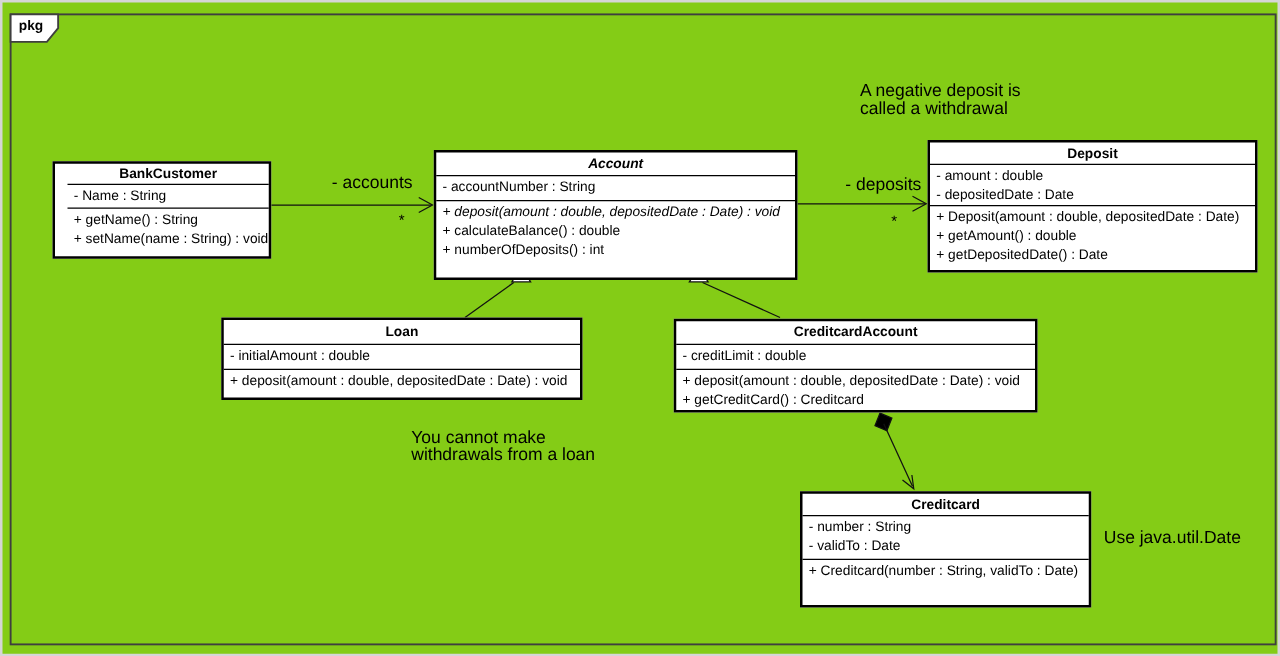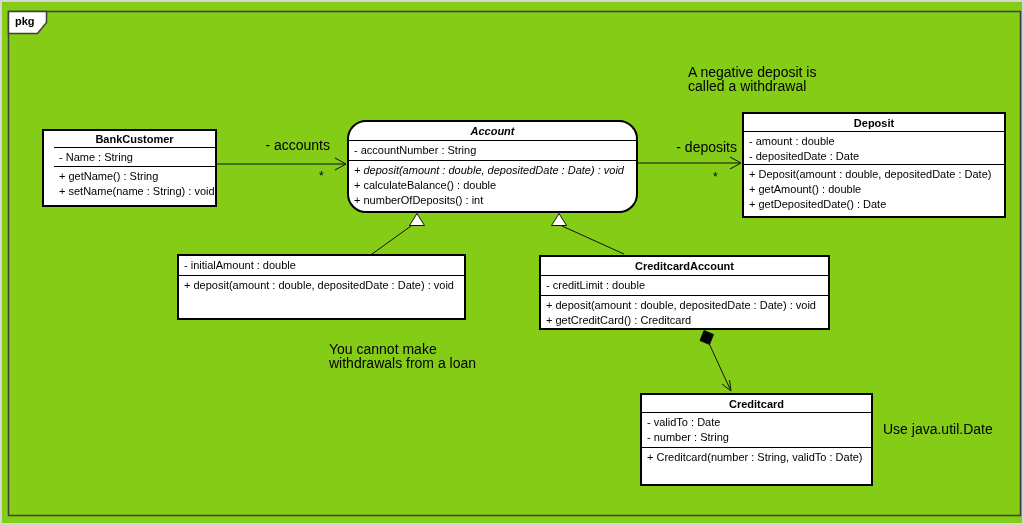--- a/index.html
+++ b/index.html
@@ -72,21 +72,21 @@
     <div class="uml-title" style="height:17px;">BankCustomer</div>
     <div class="uml-attrs" style="height:19px;">
       <div class="member">- Name : String</div>
     </div>
     <div class="uml-methods">
       <div class="member">+ getName() : String</div>
       <div class="member">+ setName(name : String) : void</div>
     </div>
   </div>
 
-  <div class="uml-class" style="left:345px;top:118px;width:291px;height:93px;border-radius:19px;">
+  <div class="uml-class" style="left:345px;top:118px;width:291px;height:104px;">
     <div class="uml-title abstract" style="height:19px;">Account</div>
     <div class="uml-attrs" style="height:20px;">
       <div class="member">- accountNumber : String</div>
     </div>
     <div class="uml-methods">
       <div class="member abstract-member">+ deposit(amount : double, depositedDate : Date) : void</div>
       <div class="member">+ calculateBalance() : double</div>
       <div class="member">+ numberOfDeposits() : int</div>
     </div>
   </div>
@@ -98,20 +98,21 @@
       <div class="member">- depositedDate : Date</div>
     </div>
     <div class="uml-methods">
       <div class="member">+ Deposit(amount : double, depositedDate : Date)</div>
       <div class="member">+ getAmount() : double</div>
       <div class="member">+ getDepositedDate() : Date</div>
     </div>
   </div>
 
   <div class="uml-class" style="left:175px;top:252px;width:289px;height:66px;">
+    <div class="uml-title" style="height:20px;">Loan</div>
     <div class="uml-attrs" style="height:20px;">
       <div class="member">- initialAmount : double</div>
     </div>
     <div class="uml-methods">
       <div class="member">+ deposit(amount : double, depositedDate : Date) : void</div>
     </div>
   </div>
 
   <div class="uml-class" style="left:537px;top:253px;width:291px;height:75px;justify-content:space-between;">
     <div class="uml-title" style="height:19px;">CreditcardAccount</div>
@@ -120,22 +121,22 @@
     </div>
     <div class="uml-methods">
       <div class="member">+ deposit(amount : double, depositedDate : Date) : void</div>
       <div class="member">+ getCreditCard() : Creditcard</div>
     </div>
   </div>
 
   <div class="uml-class" style="left:638px;top:391px;width:233px;height:93px;">
     <div class="uml-title" style="height:18px;">Creditcard</div>
     <div class="uml-attrs" style="height:35px;">
+      <div class="member">- number : String</div>
       <div class="member">- validTo : Date</div>
-      <div class="member">- number : String</div>
     </div>
     <div class="uml-methods">
       <div class="member">+ Creditcard(number : String, validTo : Date)</div>
     </div>
   </div>
 
   <div class="float-label" style="left:230px;top:136px;width:98px;text-align:right;">- accounts</div>
   <div class="float-label mult" style="left:317px;top:168px;">*</div>
   <div class="float-label" style="left:645px;top:138px;width:90px;text-align:right;">- deposits</div>
   <div class="float-label mult" style="left:711px;top:169px;">*</div>

